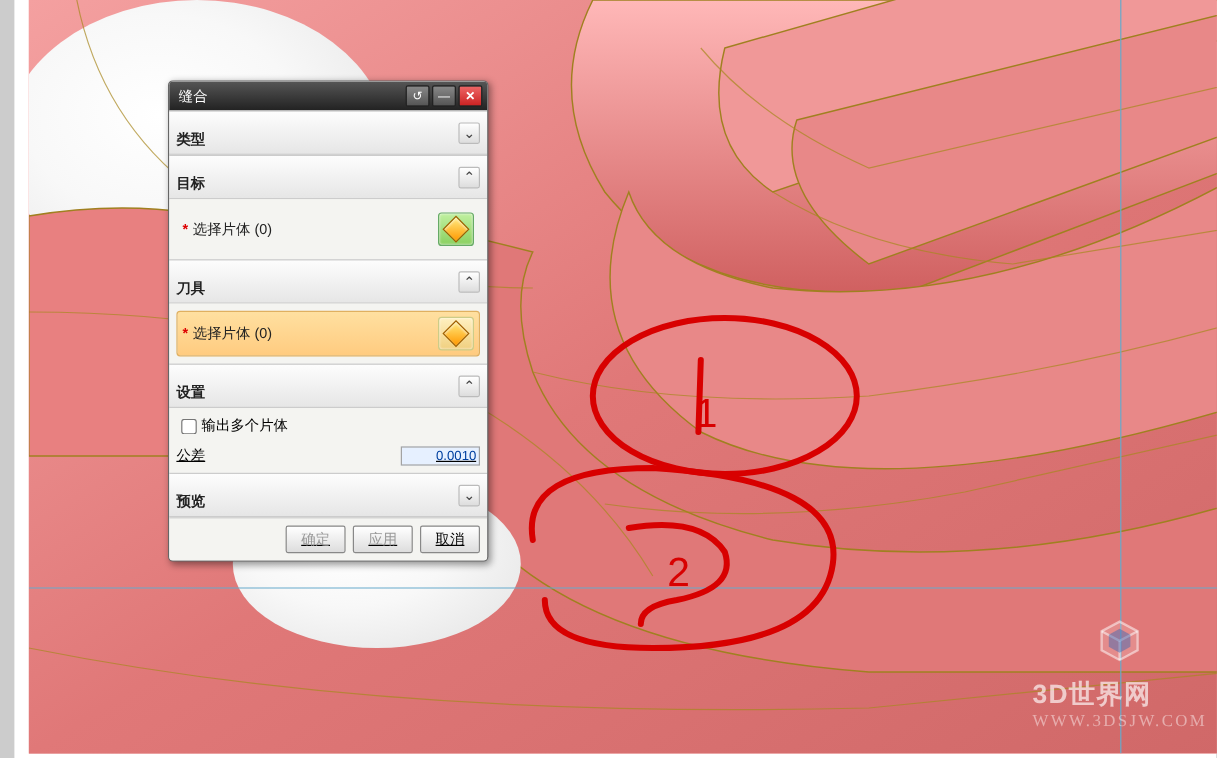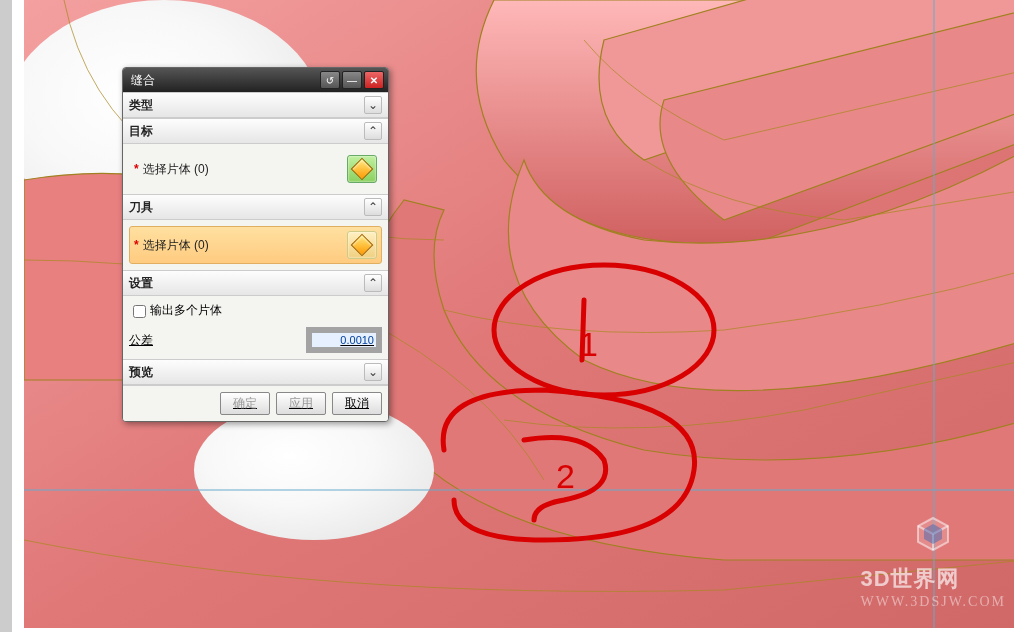--- a/index.html
+++ b/index.html
@@ -29,21 +29,21 @@
     width: 1002px;
     height: 628px;
     background: linear-gradient(160deg, #f08080 0%, #e57373 30%, #dd6b6b 60%, #e88a8a 100%);
     overflow: hidden;
   }
   .scene svg { display:block; }
 
   
   .dialog {
     position: absolute;
-    left: 110px;
+    left: 128px;
     top: 67px;
     width: 265px;
     background: #eeeeee;
     border: 1px solid #666;
     box-shadow: 2px 2px 6px rgba(0,0,0,0.4);
     border-radius: 4px;
     overflow: hidden;
   }
   .titlebar {
     height: 24px;
@@ -70,21 +70,21 @@
   .section-header {
     background: linear-gradient(#fdfdfd,#e6e6e6);
     border-top: 1px solid #ccc;
     border-bottom: 1px solid #ccc;
     padding: 3px 6px;
     display:flex;
     align-items:center;
     font-size:12px;
     color:#222;
   }
-  .section-header .label { flex:1; font-weight:bold; }
+  .section-header .label { flex:1; font-weight:bold;margin-top:12px; }
   .section-header .arrow {
     width:16px; height:16px;
     display:flex; align-items:center; justify-content:center;
     color:#444;
     cursor:pointer;
     border:1px solid #bbb;
     background: linear-gradient(#fff,#ddd);
     border-radius:2px;
   }
   .section-body {
@@ -134,21 +134,21 @@
   }
   .check-row input { margin-right:4px; }
   .tol-row {
     display:flex; align-items:center;text-decoration:underline;
   }
   .tol-row .lbl { flex:1; }
   .tol-row input {
     width: 60px;
     text-align:right;
     font-size:11px;
-    border:6px solid #a3a3a3;
+    border:1px solid #a3a3a3;
     background:#e6f0ff;
     color:#0040a0;
     padding:1px 2px;
   }
 
   .dialog-footer {
     padding: 6px;
     display:flex;
     justify-content:flex-end;
     gap:6px;

